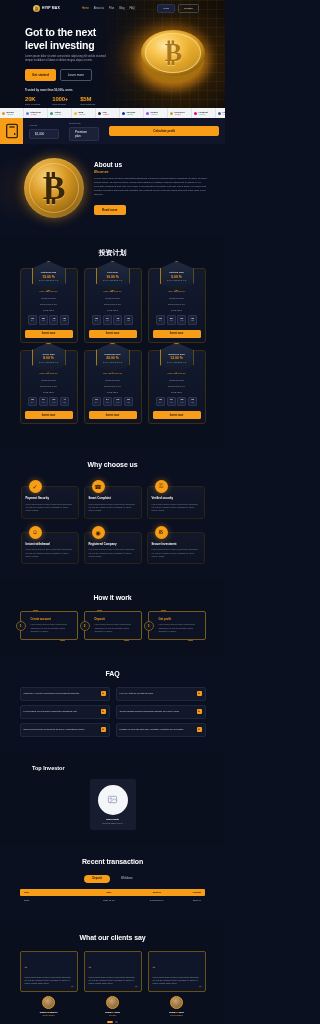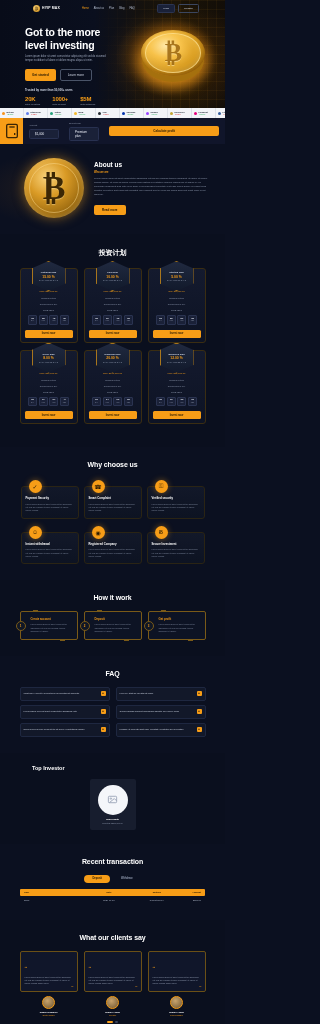--- a/index.html
+++ b/index.html
@@ -341,21 +341,21 @@
         <a>Blog</a>
         <a>FAQ</a>
       </nav>
       <div class="top-btns">
         <button class="tb tb1">Login</button>
         <button class="tb tb2">Register</button>
       </div>
     </div>
 
     <div class="hero-inner">
-      <h1 class="hero-title">Got to the more level investing</h1>
+      <h1 class="hero-title">Got to the next level investing</h1>
       <p class="hero-sub">Lorem ipsum dolor sit amet consectetur adipiscing elit sed do eiusmod tempor incididunt ut labore et dolore magna aliqua ut enim.</p>
       <div class="hero-btns">
         <button class="btn-o">Get started</button>
         <button class="btn-g">Learn more</button>
       </div>
       <div class="trust">Trusted by more than 50,000+ users</div>
       <div class="stats">
         <div>
           <div class="stat-v">20K</div>
           <div class="stat-l">Total investors</div>

